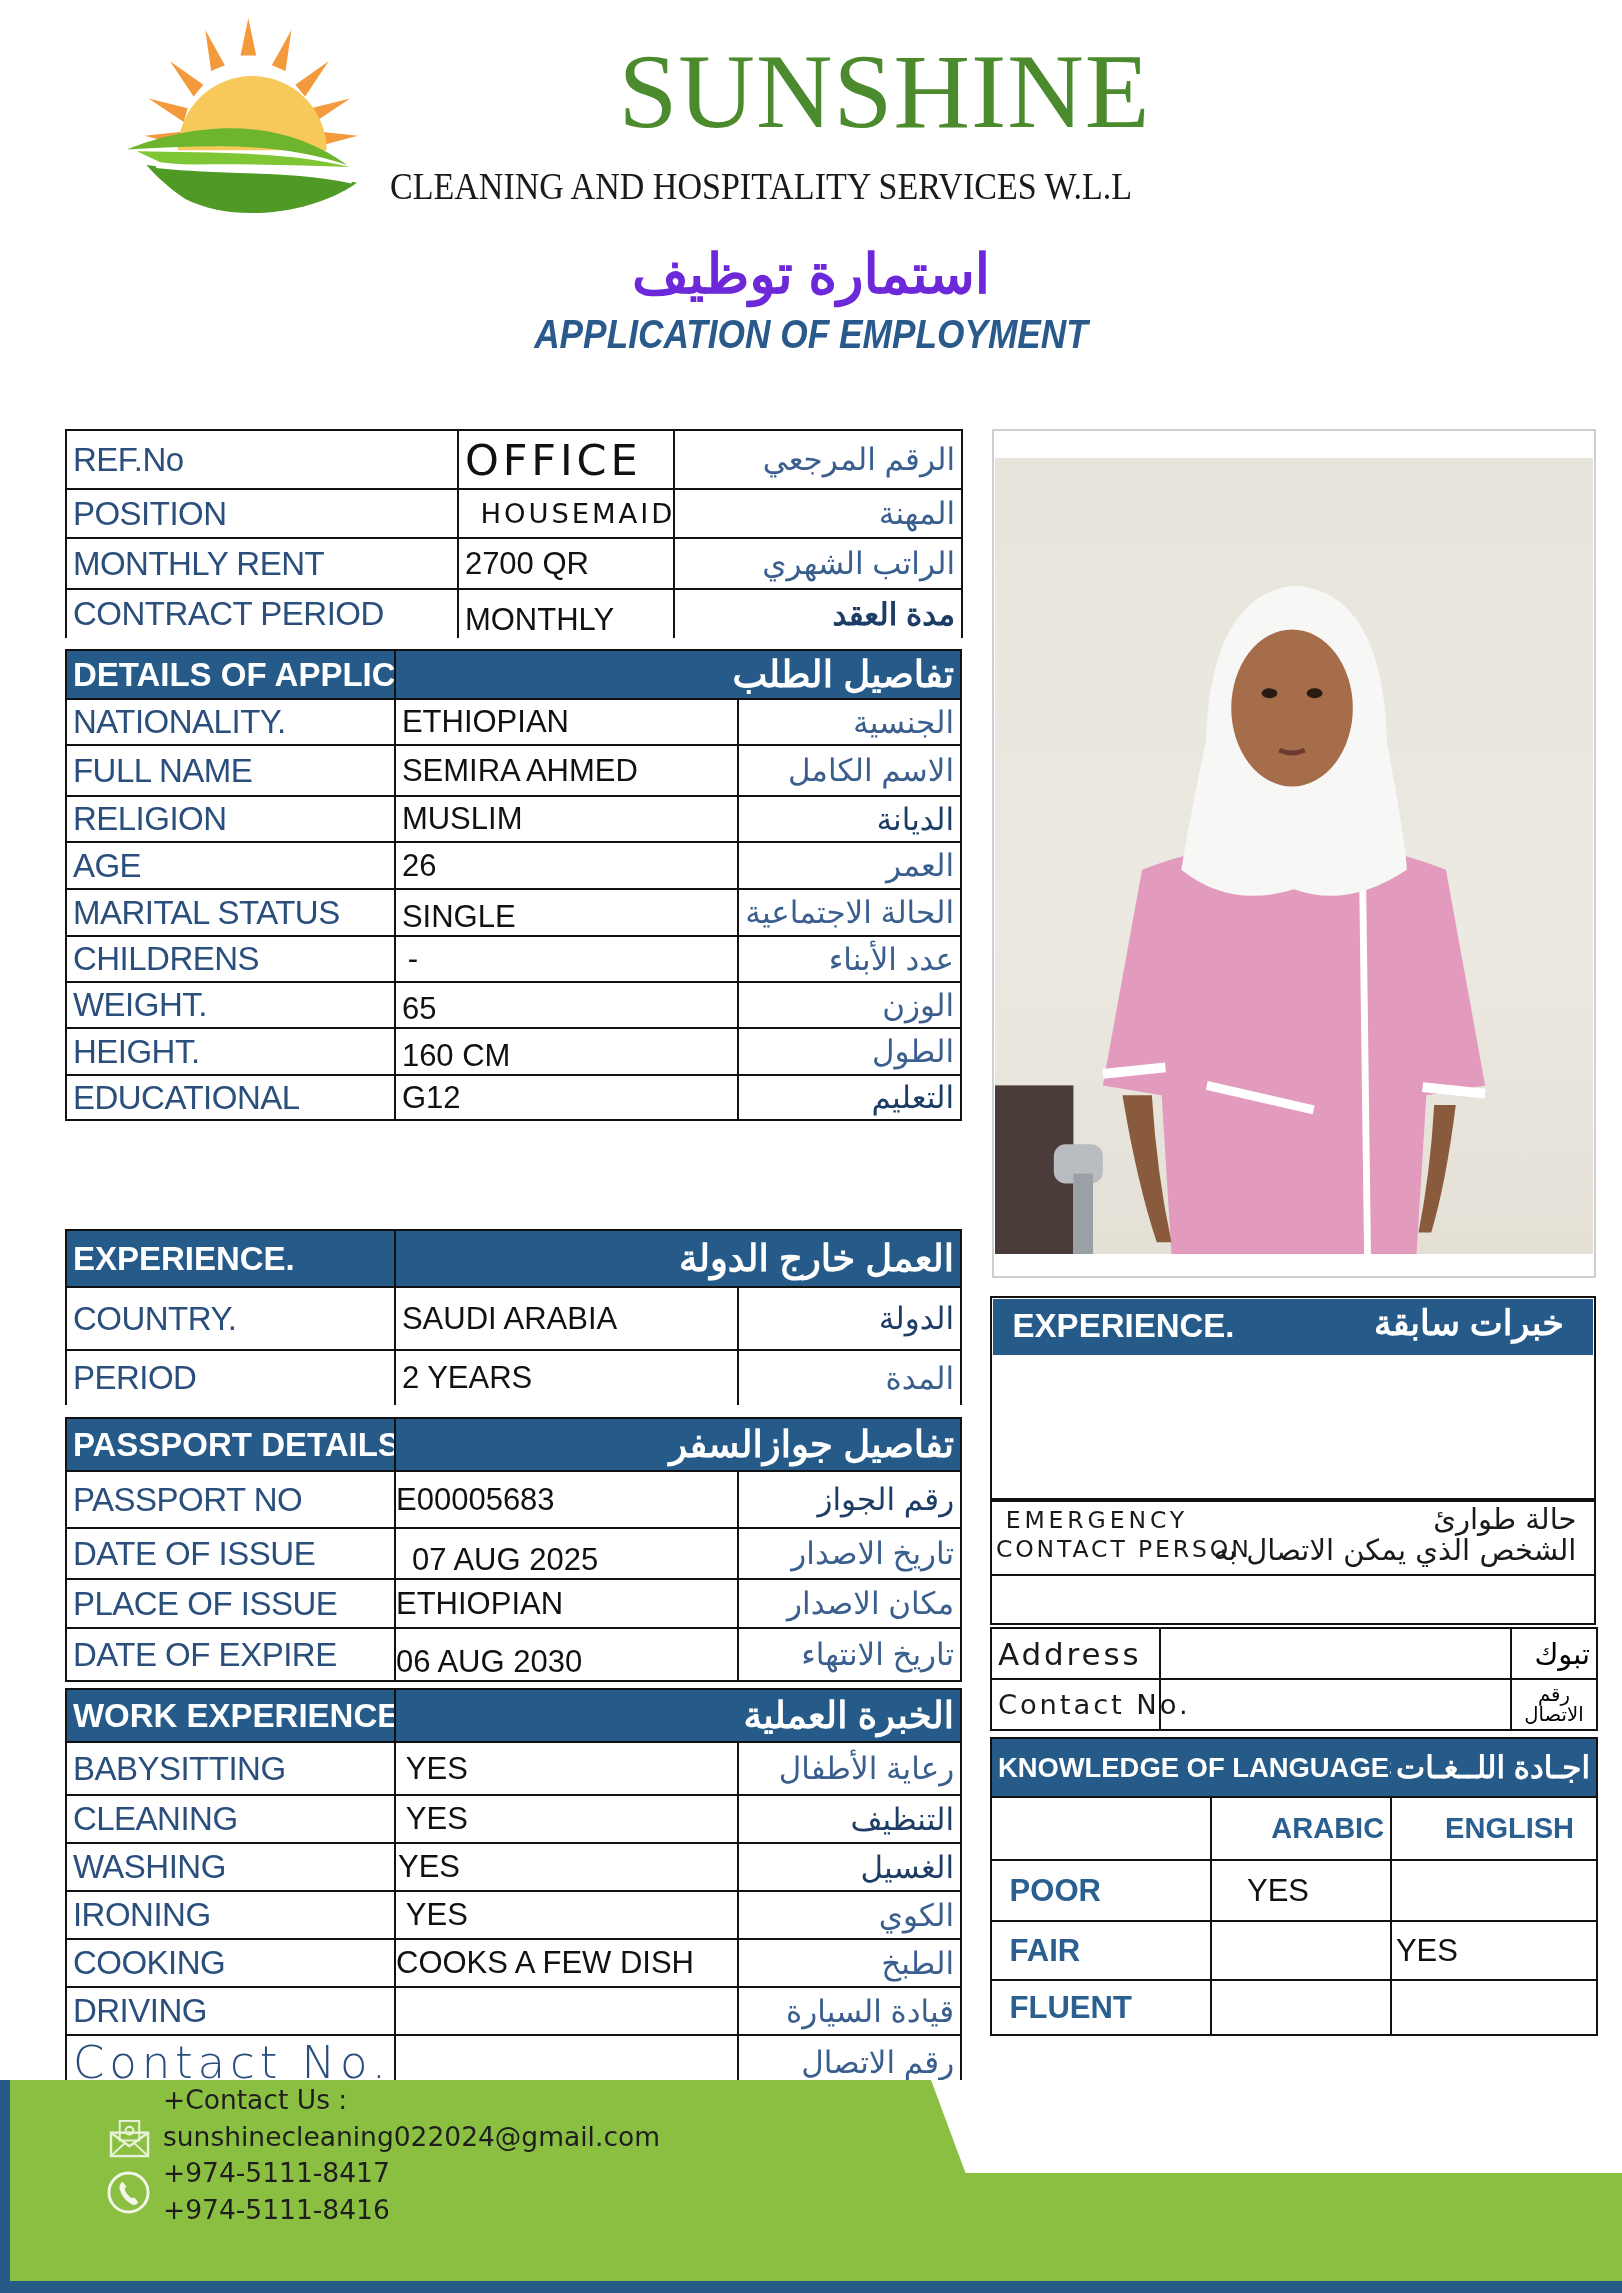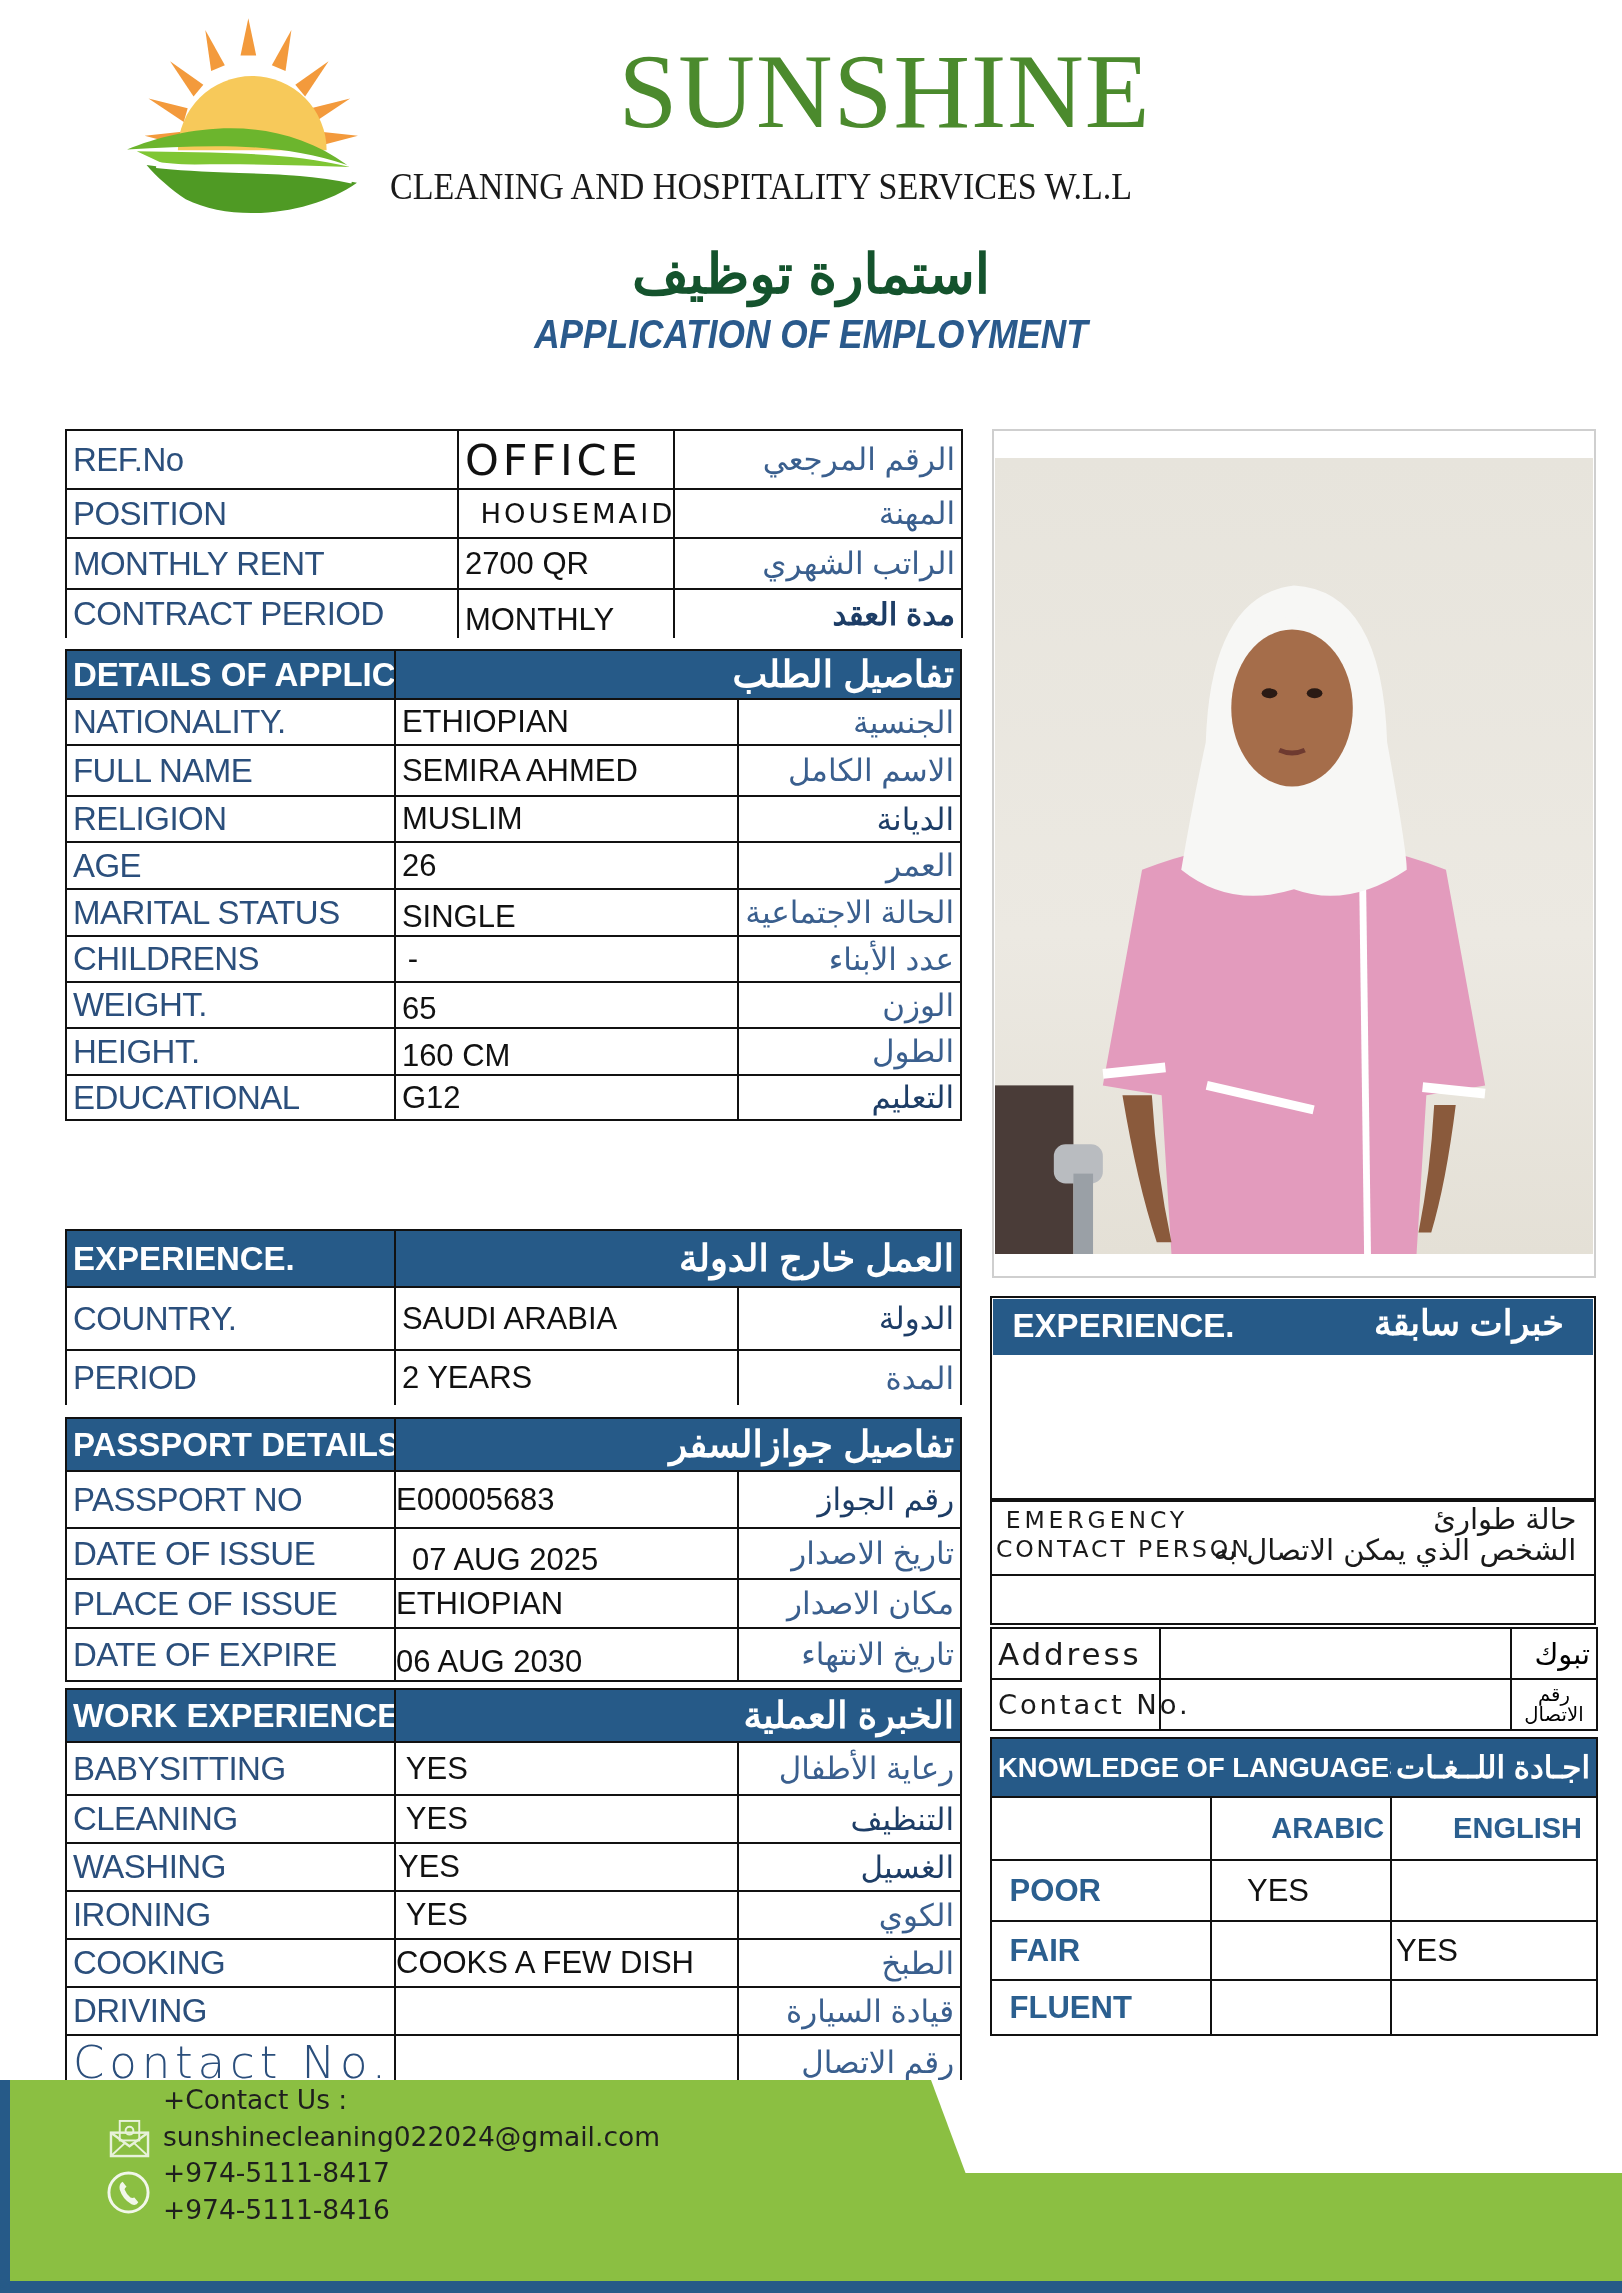--- a/index.html
+++ b/index.html
@@ -5,21 +5,21 @@
   html, body { margin:0; padding:0; }
   body { width:1622px; height:2294px; position:relative; background:#ffffff; overflow:hidden;
          font-family:"Liberation Sans", sans-serif; }
   .abs { position:absolute; }
 
   
   .logo { left:127px; top:17.6px; width:274px; height:206px; }
   .brand-title { left:0; width:1622px; top:39px; text-align:center; padding-left:147px; box-sizing:border-box;
                  font-family:"Liberation Serif", serif; color:#4b8a2d; font-size:106px; line-height:106px; letter-spacing:1px; }
   .brand-sub { left:390px; top:167px; font-family:"Liberation Serif", serif; font-size:37px; line-height:39px; color:#1a1a1a; transform:scaleX(0.92); transform-origin:left; white-space:nowrap; }
-  .form-title-ar { left:0; width:1622px; top:245px; text-align:center; font-size:55px; font-weight:bold; color:#14532d; direction:rtl; line-height:59px; }
+  .form-title-ar { left:0; width:1622px; top:245px; text-align:center; font-size:55px; font-weight:bold; color:#6d28d9; direction:rtl; line-height:59px; }
   .form-title-en { left:0; width:1622px; top:312px; text-align:center; font-size:41px; font-weight:bold; font-style:italic; color:#2a5a8c; line-height:45px; transform:scaleX(0.86); }
 
   
   table.grid { position:absolute; border-collapse:collapse; table-layout:fixed; }
   table.grid td { border:2px solid #111; padding:0 5.9px; overflow:hidden; white-space:nowrap; vertical-align:middle; }
   .lab { color:#2b4f7c; font-size:33px; letter-spacing:-0.5px; }
   .val { color:#111; font-size:31px; }
   .ar { color:#3a5f8e; font-size:31px; text-align:right; direction:rtl; }
   .ar-dark { color:#1d3d66; }
   .hdr td { background:#265a88; color:#fff; font-weight:bold; font-size:33px; border-color:#111; }
@@ -341,21 +341,21 @@
       <col style="width:206px">
     </colgroup>
   <tbody>
       <tr class="lang-h" style="height:59px">
     <td colspan="2" style="border-right:none; transform-origin:left">KNOWLEDGE OF LANGUAGES :</td>
     <td style="border-left:none; text-align:right; direction:rtl; font-size:31px">اجـادة اللــغـات :</td>
   </tr>
   <tr style="height:63px">
     <td></td>
     <td class="lang-col">ARABIC</td>
-    <td class="lang-col" style="padding-right:14px">ENGLISH</td>
+    <td class="lang-col" style="padding-right:22px">ENGLISH</td>
   </tr>
   <tr style="height:61px">
     <td class="lang-row" style="padding-left:17.6px">POOR</td>
     <td class="val" style="padding-left:35px">YES</td>
     <td class="val"></td>
   </tr>
   <tr style="height:59px">
     <td class="lang-row" style="padding-left:17.6px">FAIR</td>
     <td class="val"></td>
     <td class="val" style="padding-left:3.9px">YES</td>

